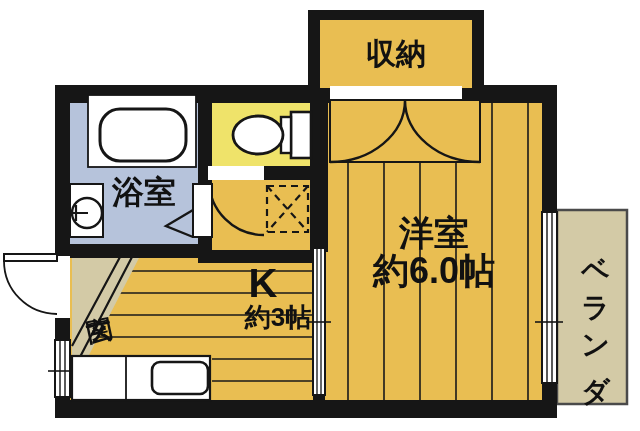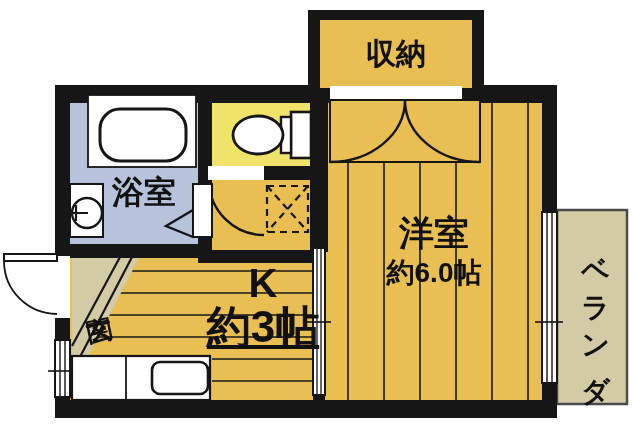--- a/index.html
+++ b/index.html
@@ -23,23 +23,23 @@
   .lbl-closet{left:330px;top:38px;width:132px;font-size:30px;}
   .lbl-bath{left:92px;top:176px;width:104px;font-size:32px;}
   .lbl-genkan{
     left:80px;top:261px;height:76px;
     font-size:25px;
     writing-mode:vertical-rl;text-orientation:upright;
     transform:rotate(-12deg);
     letter-spacing:2px;
   }
   .lbl-k{left:213px;top:262px;width:100px;font-size:40px;}
-  .lbl-ksize{left:183px;top:304px;width:160px;font-size:44px;text-decoration:underline;}
+  .lbl-ksize{left:198px;top:304px;width:160px;font-size:26px;}
   .lbl-yoshitsu{left:374px;top:216px;width:120px;font-size:35px;font-family:Liberation Serif, serif;}
-  .lbl-ysize{left:352px;top:258px;width:164px;font-size:28px;text-align:center;}
+  .lbl-ysize{left:352px;top:252px;width:164px;font-size:36px;text-align:center;}
   .lbl-balcony{
     left:574px;top:226px;height:178px;width:36px;
     font-size:28px;
     writing-mode:vertical-rl;text-orientation:upright;
     letter-spacing:7px;
   }
 </style>
 </head>
 <body>
 

